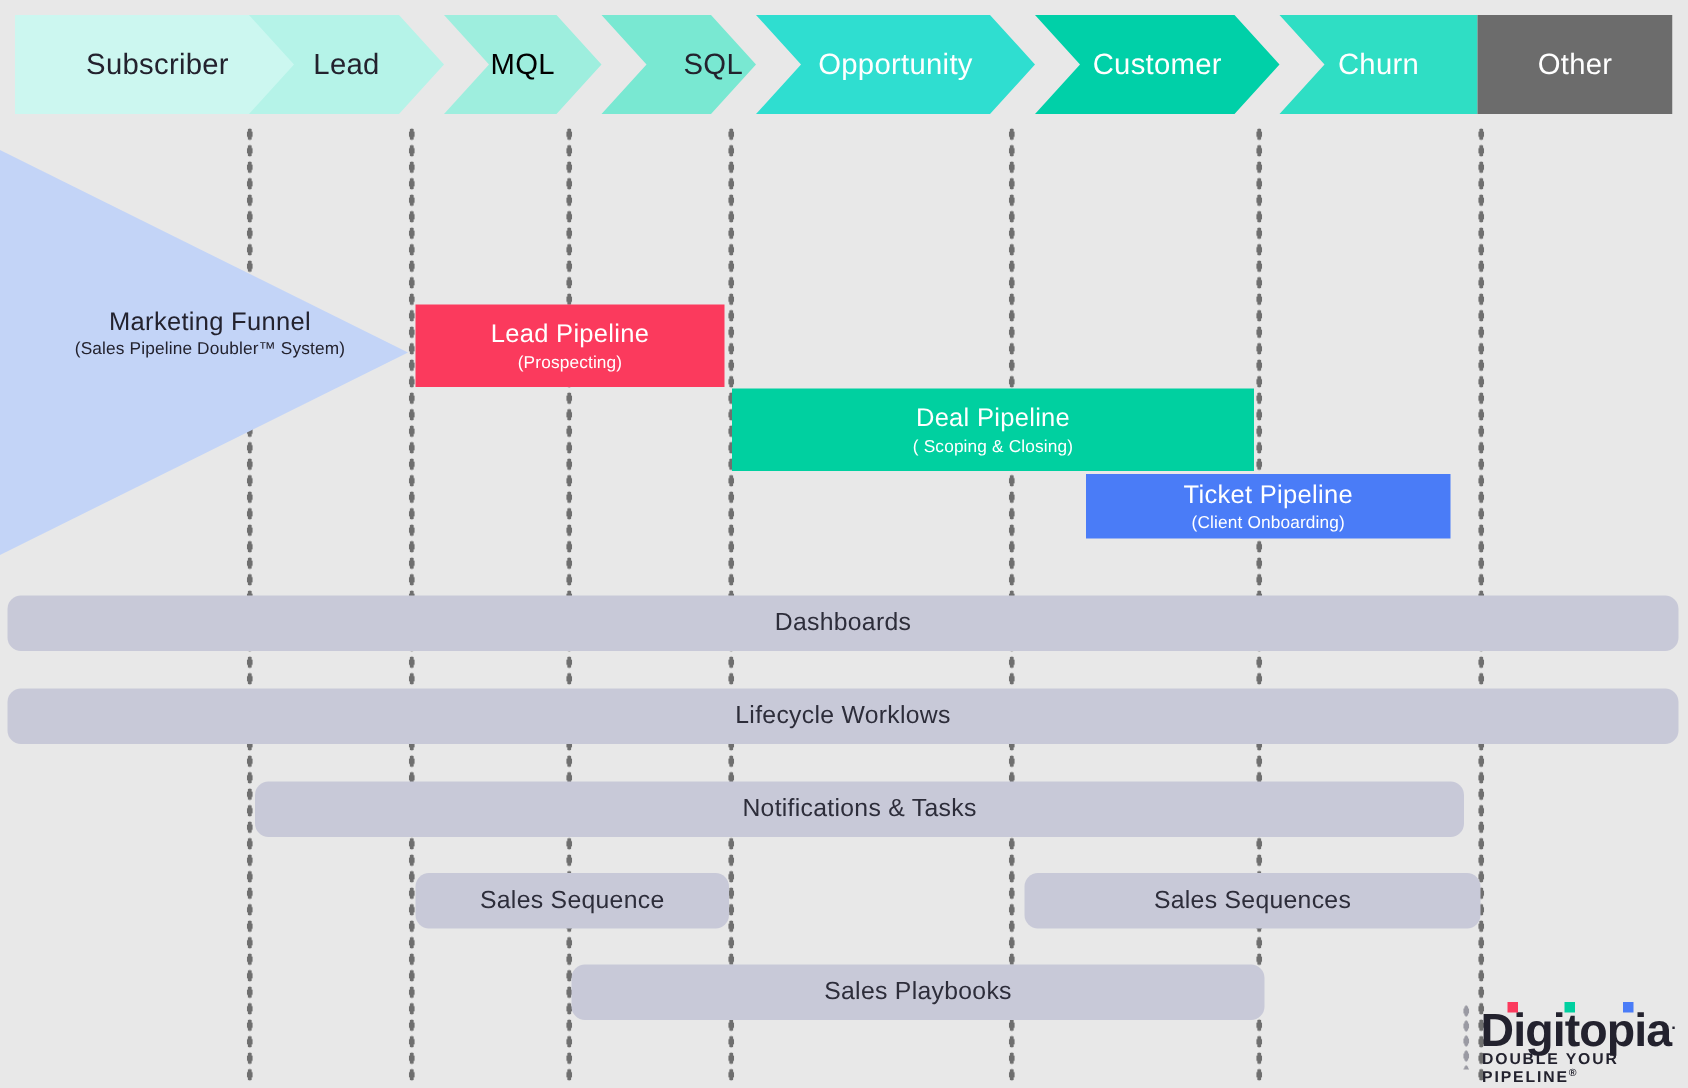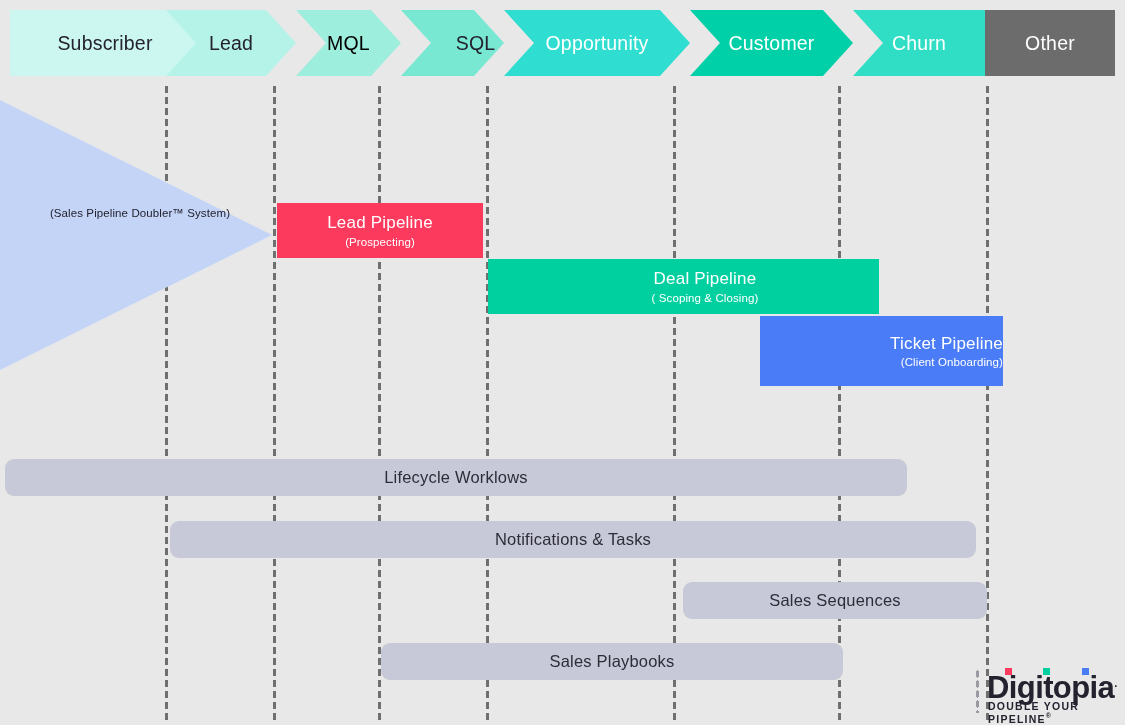--- a/index.html
+++ b/index.html
@@ -79,35 +79,35 @@
     align-items: center;
     justify-content: center;
     color: #ffffff;
     text-align: center;
   }
   .pipe .p-main { font-size: 17px; letter-spacing: 0.2px; line-height: 1.15; }
   .pipe .p-sub  { font-size: 11.5px; margin-top: 3px; letter-spacing: 0.1px; }
 
   #lead-pipeline   { left: 277px; top: 203px; width: 206px; height: 55px; }
   #deal-pipeline   { left: 488px; top: 259px; width: 348px; height: 55px; }
-  #ticket-pipeline { left: 760px; top: 316px; width: 243px; height: 70px; align-items: flex-end; }
+  #ticket-pipeline { left: 724px; top: 316px; width: 243px; height: 43px; }
 
   
   .cap {
     position: absolute;
     border-radius: 9px;
     display: flex;
     align-items: center;
     justify-content: center;
     color: #2d2d3a;
     font-size: 16.5px;
     letter-spacing: 0.2px;
   }
   #cap-dashboards    { left: 5px;   top: 397px; width: 1114px; height: 37px; }
-  #cap-lifecycle     { left: 5px;   top: 459px; width: 902px; height: 37px; }
+  #cap-lifecycle     { left: 5px;   top: 459px; width: 1114px; height: 37px; }
   #cap-notifications { left: 170px; top: 521px; width: 806px;  height: 37px; }
   #cap-seq-1         { left: 277px; top: 582px; width: 209px;  height: 37px; }
   #cap-seq-2         { left: 683px; top: 582px; width: 304px;  height: 37px; }
   #cap-playbooks     { left: 381px; top: 643px; width: 462px;  height: 37px; }
 
   
   #logo {
     position: absolute;
     right: 6px;
     bottom: 8px;
@@ -191,40 +191,43 @@
     <div class="guide" style="left: 837px;"></div>
     <div class="guide" style="left: 985px;"></div>
   </div>
 
   <div id="funnel-triangle">
     <svg width="272" height="270" viewBox="0 0 272 270">
       <polygon id="funnel-poly" points="0,0 272,135 0,270" fill="#c3d4f7"></polygon>
     </svg>
   </div>
   <div id="funnel-text" style="color: rgb(35, 34, 46);">
+    <div class="t-main">Marketing Funnel</div>
     <div class="t-sub">(Sales Pipeline Doubler™ System)</div>
   </div>
 
   <div class="pipe" id="lead-pipeline" style="background: rgb(251, 58, 93);">
     <div class="p-main">Lead Pipeline</div>
     <div class="p-sub">(Prospecting)</div>
   </div>
 
-  <div class="pipe" id="deal-pipeline" style="background: rgb(0, 208, 160); padding-left: 43px;">
+  <div class="pipe" id="deal-pipeline" style="background: rgb(0, 208, 160);">
     <div class="p-main">Deal Pipeline</div>
     <div class="p-sub">( Scoping &amp; Closing)</div>
   </div>
 
   <div class="pipe" id="ticket-pipeline" style="background: rgb(74, 124, 247);">
     <div class="p-main">Ticket Pipeline</div>
     <div class="p-sub">(Client Onboarding)</div>
   </div>
 
+  <div class="cap" id="cap-dashboards" style="background: rgb(200, 201, 216); color: rgb(45, 45, 58);">Dashboards</div>
   <div class="cap" id="cap-lifecycle" style="background: rgb(200, 201, 216); color: rgb(45, 45, 58);">Lifecycle Worklows</div>
   <div class="cap" id="cap-notifications" style="background: rgb(200, 201, 216); color: rgb(45, 45, 58);">Notifications &amp; Tasks</div>
+  <div class="cap" id="cap-seq-1" style="background: rgb(200, 201, 216); color: rgb(45, 45, 58);">Sales Sequence</div>
   <div class="cap" id="cap-seq-2" style="background: rgb(200, 201, 216); color: rgb(45, 45, 58);">Sales Sequences</div>
   <div class="cap" id="cap-playbooks" style="background: rgb(200, 201, 216); color: rgb(45, 45, 58);">Sales Playbooks</div>
 
   <div id="logo">
     <div class="logo-dots"></div>
     <div class="logo-word" style="color: rgb(35, 34, 46);">
       <span>Digitopia</span><span class="tm">.</span>
     </div>
     <div class="idot" id="idot-1" style="background: rgb(251, 58, 93); left: 32px; top: 3px;"></div>
     <div class="idot" id="idot-2" style="background: rgb(0, 208, 160); left: 70px; top: 3px;"></div>

